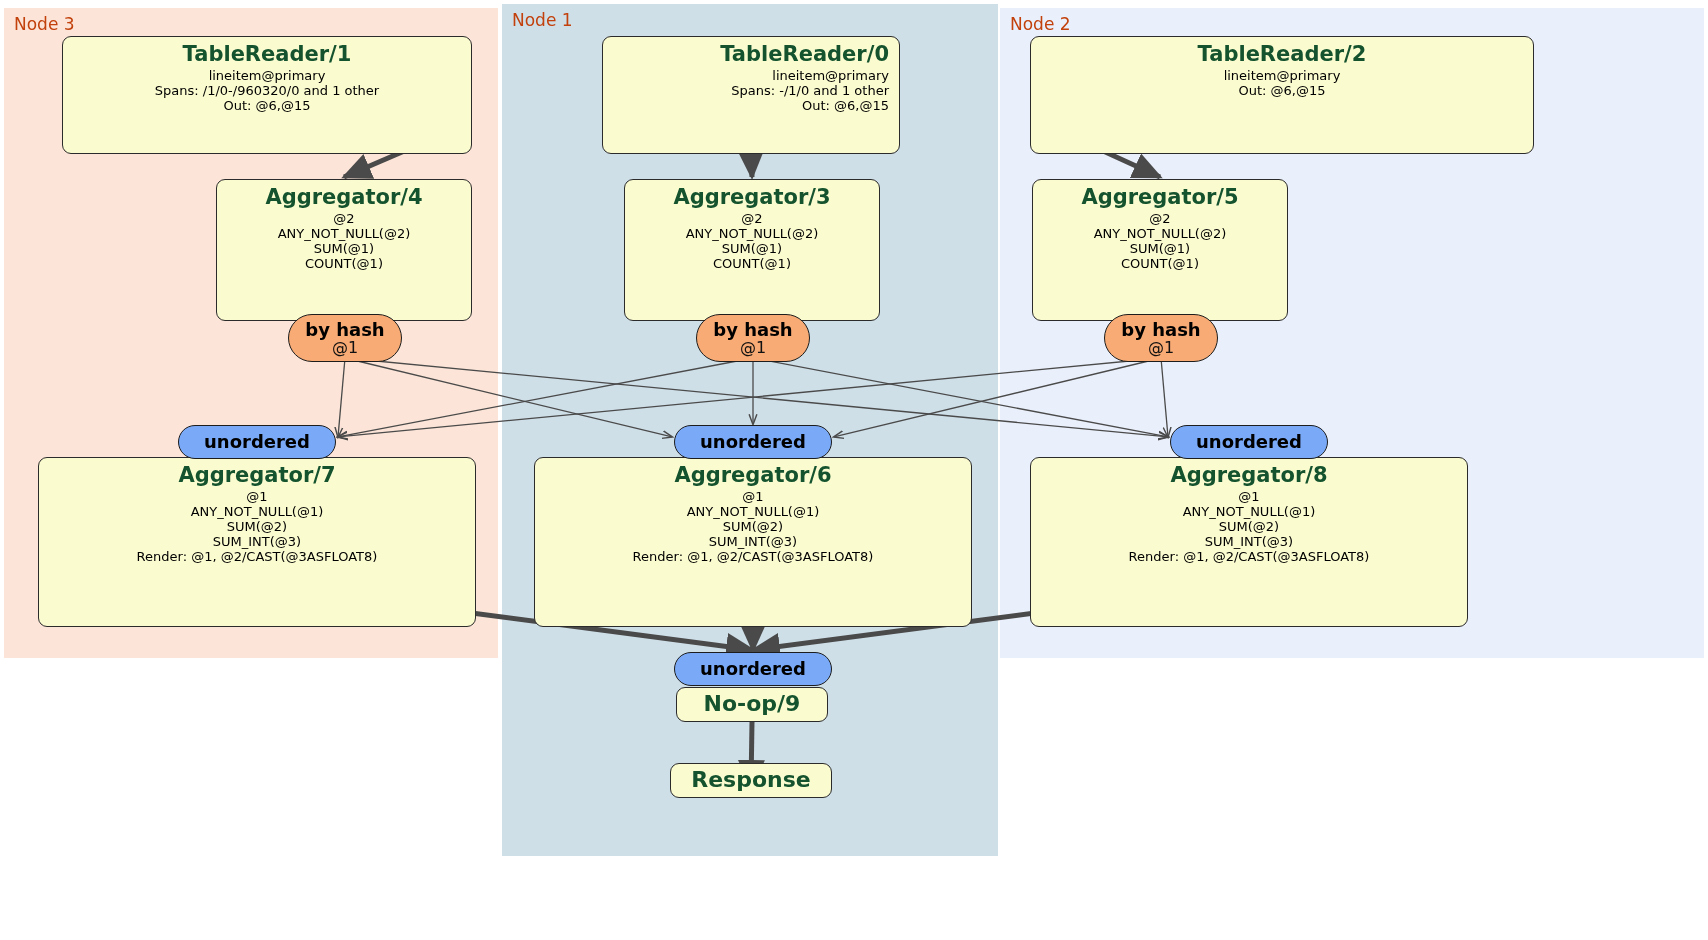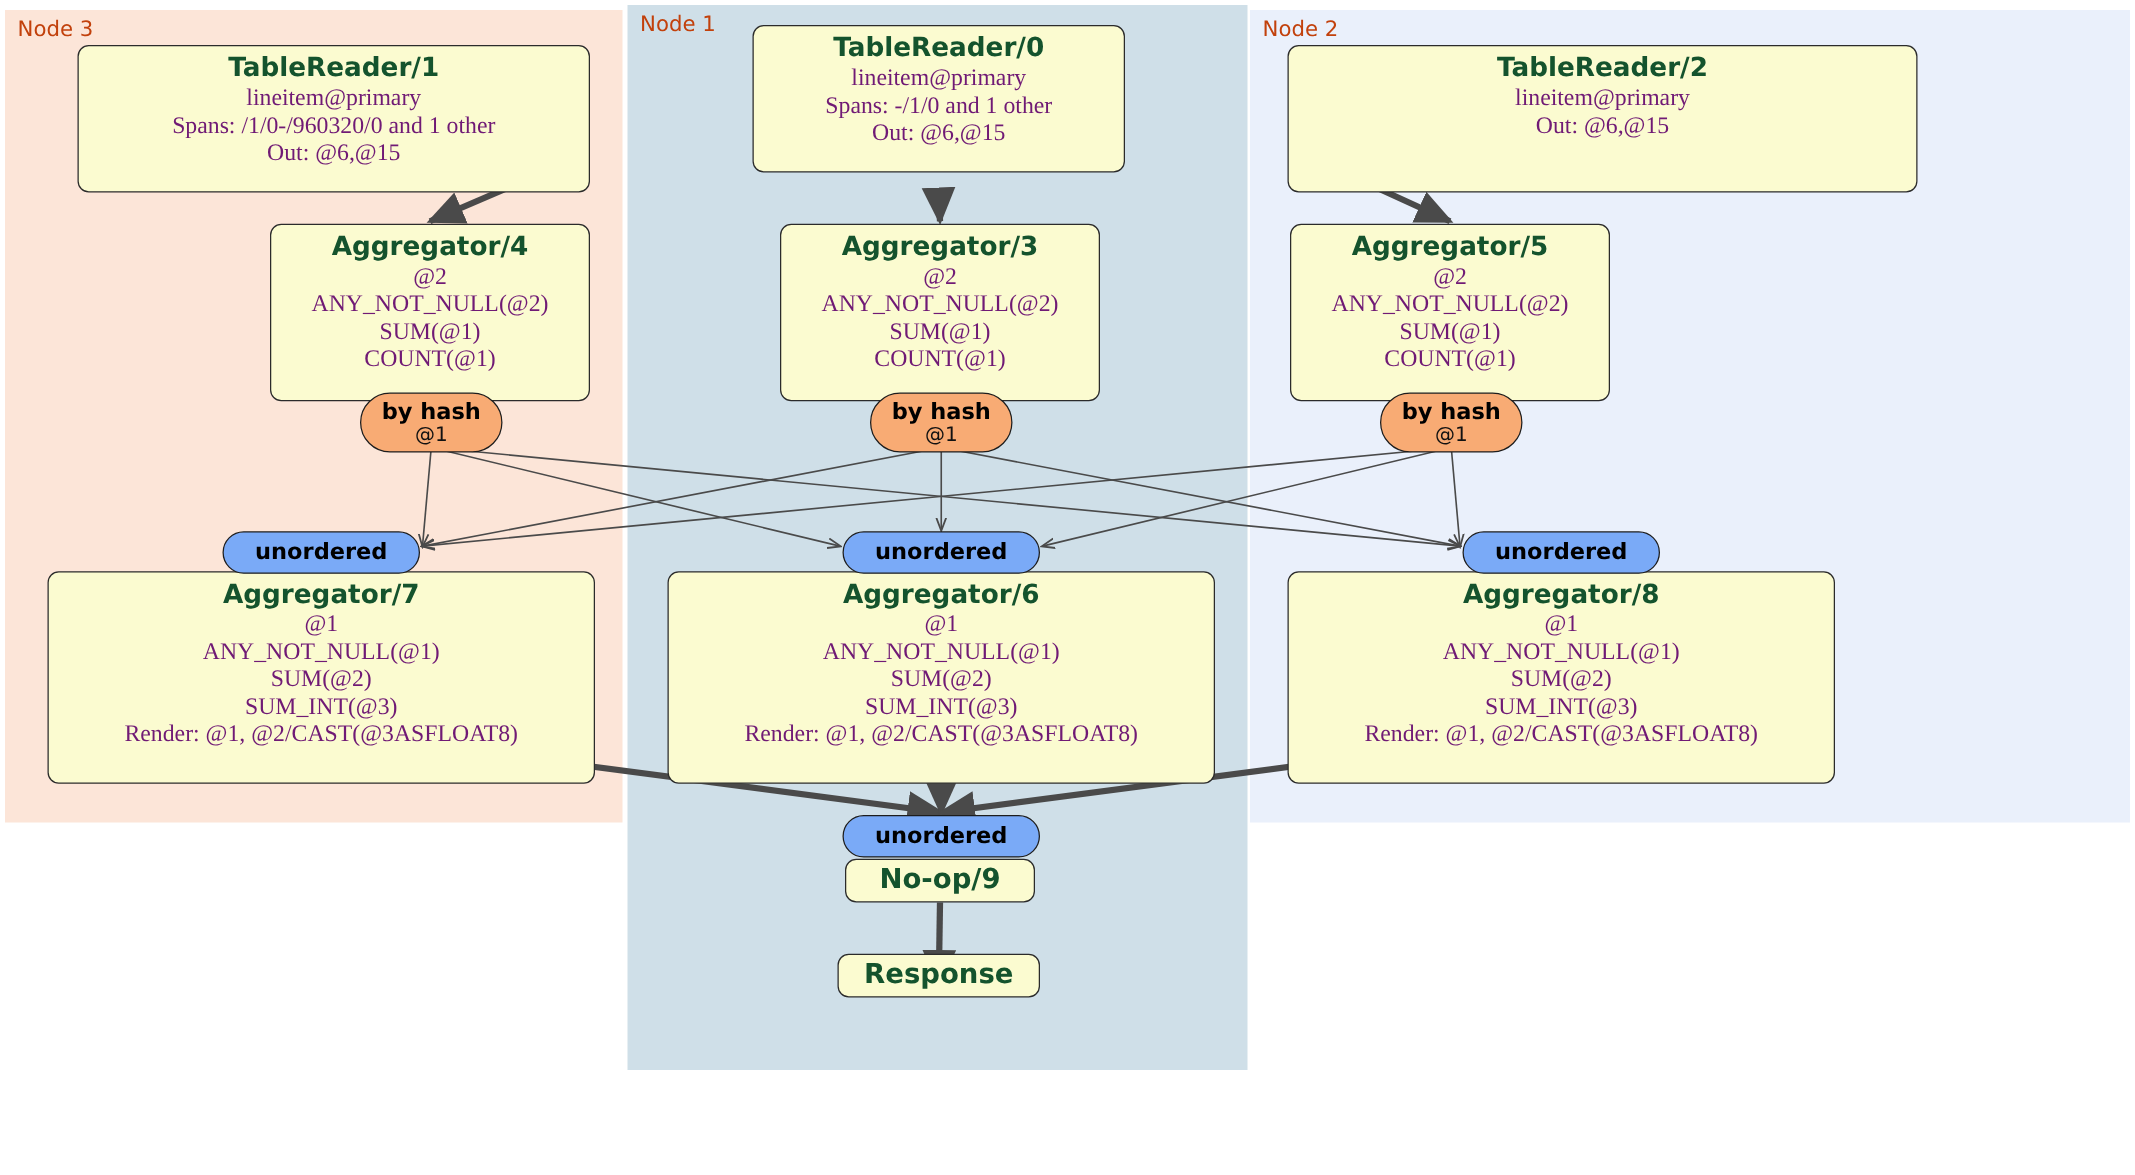--- a/index.html
+++ b/index.html
@@ -7,21 +7,21 @@
   #canvas{position:relative;width:1708px;height:940px;overflow:hidden;background:#fff;}
 
   .region{position:absolute;box-sizing:border-box;}
   .region-label{position:absolute;left:10px;top:6px;font-size:17px;color:#c2410c;white-space:nowrap;}
 
   #edges{position:absolute;left:0;top:0;width:1708px;height:940px;pointer-events:none;}
 
   .node{position:absolute;box-sizing:border-box;background:#fbfbd0;border:1.6px solid #2b2b2b;
         border-radius:9px;text-align:center;padding:5px 10px 7px 10px;z-index:5;}
   .node .title{font-weight:bold;font-size:21px;color:#14532d;line-height:1.22;white-space:nowrap;}
-  .node .line{font-size:19px;color:#701a75;line-height:1.165;white-space:nowrap;font-family:Liberation Serif, serif;}
+  .node .line{font-size:13px;color:#000000;line-height:1.165;white-space:nowrap;}
   .node.small{padding:3px 16px;}
   .node.small .title{font-size:22px;}
 
   .pill{position:absolute;box-sizing:border-box;border:1.6px solid #1d1d1d;border-radius:999px;
         text-align:right;z-index:8;display:flex;flex-direction:column;align-items:center;
         justify-content:center;}
   .pill .ptitle{font-weight:bold;font-size:18px;color:#000;line-height:1.1;white-space:nowrap;}
   .pill .psub{font-size:16px;color:#111;line-height:1.05;white-space:nowrap;}
   .pill.hash{background:#f8ab74;}
   .pill.unord{background:#7aaaf7;}
@@ -70,21 +70,21 @@
       </g>
   </svg>
 
   <div id="node-layer">
       <div class="node" style="left: 62px; top: 36px; width: 410px; height: 118px;">
         <div class="title">TableReader/1</div>
         <div class="line">lineitem@primary</div>
         <div class="line">Spans: /1/0-/960320/0 and 1 other</div>
         <div class="line">Out: @6,@15</div>
       </div>
-      <div class="node" style="left: 602px; top: 20px; width: 298px; height: 118px;">
+      <div class="node" style="left: 602px; top: 36px; width: 298px; height: 118px; text-align: right;">
         <div class="title">TableReader/0</div>
         <div class="line">lineitem@primary</div>
         <div class="line">Spans: -/1/0 and 1 other</div>
         <div class="line">Out: @6,@15</div>
       </div>
       <div class="node" style="left: 1030px; top: 36px; width: 504px; height: 118px;">
         <div class="title">TableReader/2</div>
         <div class="line">lineitem@primary</div>
         <div class="line">Out: @6,@15</div>
       </div>

